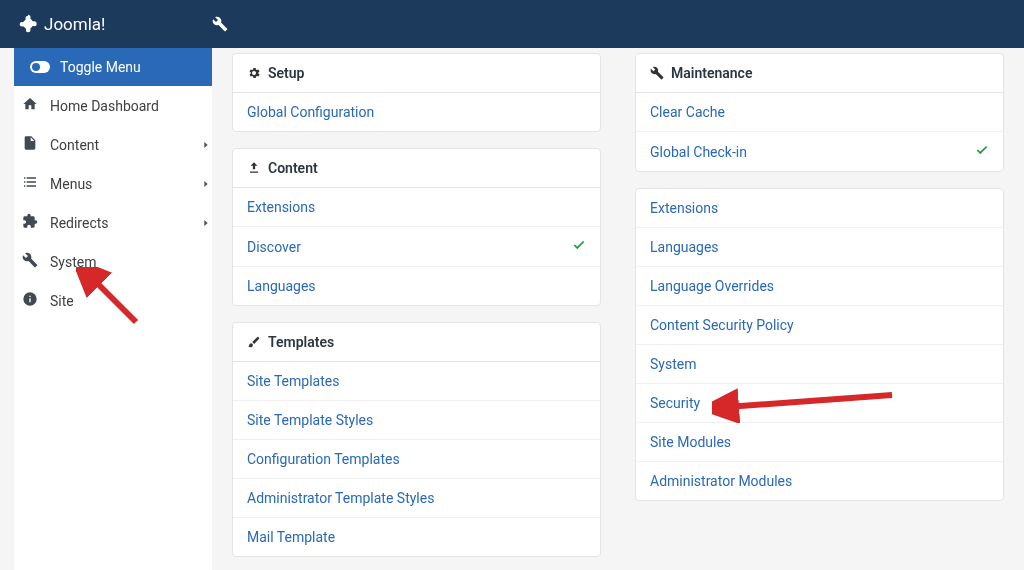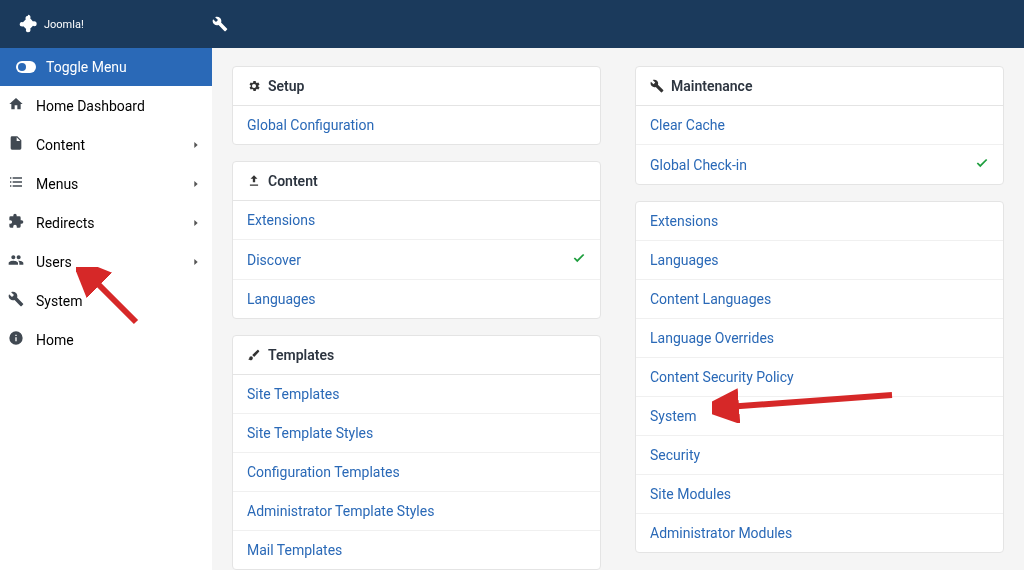--- a/index.html
+++ b/index.html
@@ -1,30 +1,30 @@
 <!DOCTYPE html>
 <html><head>
 <meta charset="utf-8">
 <style>
 * { margin: 0; padding: 0; box-sizing: border-box; font-family: -apple-system, BlinkMacSystemFont, "Segoe UI", Roboto, sans-serif; }
 body { background: #f5f5f5; width: 1024px; height: 570px; overflow: hidden; }
 .topbar { background: #1b3a5c; color: #fff; height: 48px; display: flex; align-items: center; }
-.brand { width: 212px; display: flex; align-items: center; padding-left: 18px; font-size: 11px; font-weight: 400; }
+.brand { width: 212px; display: flex; align-items: center; padding-left: 18px; font-size: 17px; font-weight: 400; }
 .brand svg { margin-right: 6px; }
 .pagetitle { display: flex; align-items: center; font-size: 16px; font-weight: 500; color: #fff; }
 .pagetitle svg { margin-right: 8px; }
-.sidebar { position: absolute; left: 0; top: 48px; width: 236px; background: #fff; height: calc(100% - 48px); border-right: 3px solid #ef4444; }
+.sidebar { position: absolute; left: 14px; top: 48px; width: 236px; background: #fff; height: calc(100% - 48px); border-right: 7px solid #ef4444; }
 .toggle { background: #2a69b7; color: #fff; padding: 11px 16px; display: flex; align-items: center; font-size: 14px; }
 .toggle svg { margin-right: 10px; }
 .navlist { list-style: none; }
-.navitem { display: flex; align-items: center; padding: 10px 8px; color: #000000; font-size: 14px; cursor: pointer; }
+.navitem { display: flex; align-items: center; padding: 10px 8px; color: #404040; font-size: 14px; cursor: pointer; }
 .navitem .icon { width: 18px; margin-right: 10px; color: #414952; }
 .navitem .chev { margin-left: auto; }
 .navitem .grid { margin-left: 10px; }
-.main { position: absolute; left: 212px; top: 48px; right: 0; bottom: 0; padding: 18px 20px; background: #f5f5f5; display: flex; gap: 34px; }
+.main { position: absolute; left: 212px; top: 48px; right: 0; bottom: 0; padding: 5px 20px; background: #f5f5f5; display: flex; gap: 34px; }
 .column { flex: 1; display: flex; flex-direction: column; gap: 16px; }
 .card { background: #fff; border: 1px solid #e4e4e4; border-radius: 4px; }
 .card-header { padding: 11px 14px; font-size: 14px; font-weight: 600; color: #2d3540; display: flex; align-items: center; border-bottom: 1px solid #e4e4e4; }
 .card-header svg { margin-right: 7px; }
 .card-item { padding: 11px 14px; font-size: 14px; color: #2a69b7; border-bottom: 1px solid #f0f0f0; display: flex; align-items: center; cursor: pointer; }
 .card-item:last-child { border-bottom: none; }
 .card-item .check { margin-left: auto; color: #1e9e3e; }
 .arrow1 { position: absolute; left: 76px; top: 267px; z-index: 10; pointer-events: none; }
 .arrow2 { position: absolute; left: 712px; top: 383px; z-index: 10; pointer-events: none; }
 </style>
@@ -100,44 +100,29 @@
           </svg></span>
         <span class="grid"><svg width="14" height="14" viewBox="0 0 24 24" fill="#333">
             <rect x="3" y="3" width="7" height="7"></rect>
             <rect x="14" y="3" width="7" height="7"></rect>
             <rect x="3" y="14" width="7" height="7"></rect>
             <rect x="14" y="14" width="7" height="7"></rect>
           </svg></span>
       </li>
       <li class="navitem">
         <span class="icon"><svg width="16" height="16" viewBox="0 0 24 24" fill="currentColor">
-            <path d="M16 11c1.7 0 3-1.3 3-3s-1.3-3-3-3-3 1.3-3 3 1.3 3 3 3zm-8 0c1.7 0 3-1.3 3-3S9.7 5 8 5 5 6.3 5 8s1.3 3 3 3zm0 2c-2.3 0-7 1.2-7 3.5V19h14v-2.5c0-2.3-4.7-3.5-7-3.5zm8 0c-.3 0-.6 0-1 .1 1.2.8 2 2 2 3.4V19h6v-2.5c0-2.3-4.7-3.5-7-3.5z"></path>
-          </svg></span>
-        <span>Users</span>
-        <span class="chev"><svg width="10" height="10" viewBox="0 0 24 24" fill="#555">
-            <path d="M8 5l8 7-8 7z"></path>
-          </svg></span>
-        <span class="grid"><svg width="14" height="14" viewBox="0 0 24 24" fill="#333">
-            <rect x="3" y="3" width="7" height="7"></rect>
-            <rect x="14" y="3" width="7" height="7"></rect>
-            <rect x="3" y="14" width="7" height="7"></rect>
-            <rect x="14" y="14" width="7" height="7"></rect>
-          </svg></span>
-      </li>
-      <li class="navitem">
-        <span class="icon"><svg width="16" height="16" viewBox="0 0 24 24" fill="currentColor">
             <path d="M22.7 19l-9.1-9.1c.9-2.3.4-5-1.5-6.9-2-2-5-2.4-7.4-1.3L9 6 6 9 1.6 4.7C.4 7.1.9 10.1 2.9 12.1c1.9 1.9 4.6 2.4 6.9 1.5l9.1 9.1c.4.4 1 .4 1.4 0l2.3-2.3c.5-.4.5-1.1.1-1.4z"></path>
           </svg></span>
         <span>System</span>
       </li>
       <li class="navitem">
         <span class="icon"><svg width="16" height="16" viewBox="0 0 24 24" fill="currentColor">
             <path d="M12 2a10 10 0 100 20 10 10 0 000-20zm1 15h-2v-6h2v6zm0-8h-2V7h2v2z"></path>
           </svg></span>
-        <span>Home</span>
+        <span>Site</span>
       </li>
     </ul>
 </nav>
 
 <main class="main">
   <div class="column">
     <div class="card">
       <div class="card-header">
         <svg width="14" height="14" viewBox="0 0 24 24" fill="#333">
             <path d="M19.4 13l.1-1-.1-1 2.1-1.6-2-3.5-2.5 1-1.7-1-.4-2.6h-4l-.4 2.6-1.7 1-2.5-1-2 3.5L6.5 11l-.1 1 .1 1-2.1 1.6 2 3.5 2.5-1 1.7 1 .4 2.6h4l.4-2.6 1.7-1 2.5 1 2-3.5L19.4 13zM12 15.5a3.5 3.5 0 110-7 3.5 3.5 0 010 7z"></path>
@@ -186,21 +171,21 @@
           <div class="card-item">
             <span>Site Template Styles</span>
           </div>
           <div class="card-item">
             <span>Configuration Templates</span>
           </div>
           <div class="card-item">
             <span>Administrator Template Styles</span>
           </div>
           <div class="card-item">
-            <span>Mail Templates</span>
+            <span>Mail Template</span>
           </div>
         </div>
     </div>
   </div>
   <div class="column">
     <div class="card">
       <div class="card-header">
         <svg width="14" height="14" viewBox="0 0 24 24" fill="#333">
             <path d="M22.7 19l-9.1-9.1c.9-2.3.4-5-1.5-6.9-2-2-5-2.4-7.4-1.3L9 6 6 9 1.6 4.7C.4 7.1.9 10.1 2.9 12.1c1.9 1.9 4.6 2.4 6.9 1.5l9.1 9.1c.4.4 1 .4 1.4 0l2.3-2.3c.5-.4.5-1.1.1-1.4z"></path>
           </svg>
@@ -218,23 +203,20 @@
           </div>
         </div>
     </div>
     <div class="card">
       <div>
           <div class="card-item">
             <span>Extensions</span>
           </div>
           <div class="card-item">
             <span>Languages</span>
-          </div>
-          <div class="card-item">
-            <span>Content Languages</span>
           </div>
           <div class="card-item">
             <span>Language Overrides</span>
           </div>
           <div class="card-item">
             <span>Content Security Policy</span>
           </div>
           <div class="card-item">
             <span>System</span>
           </div>

